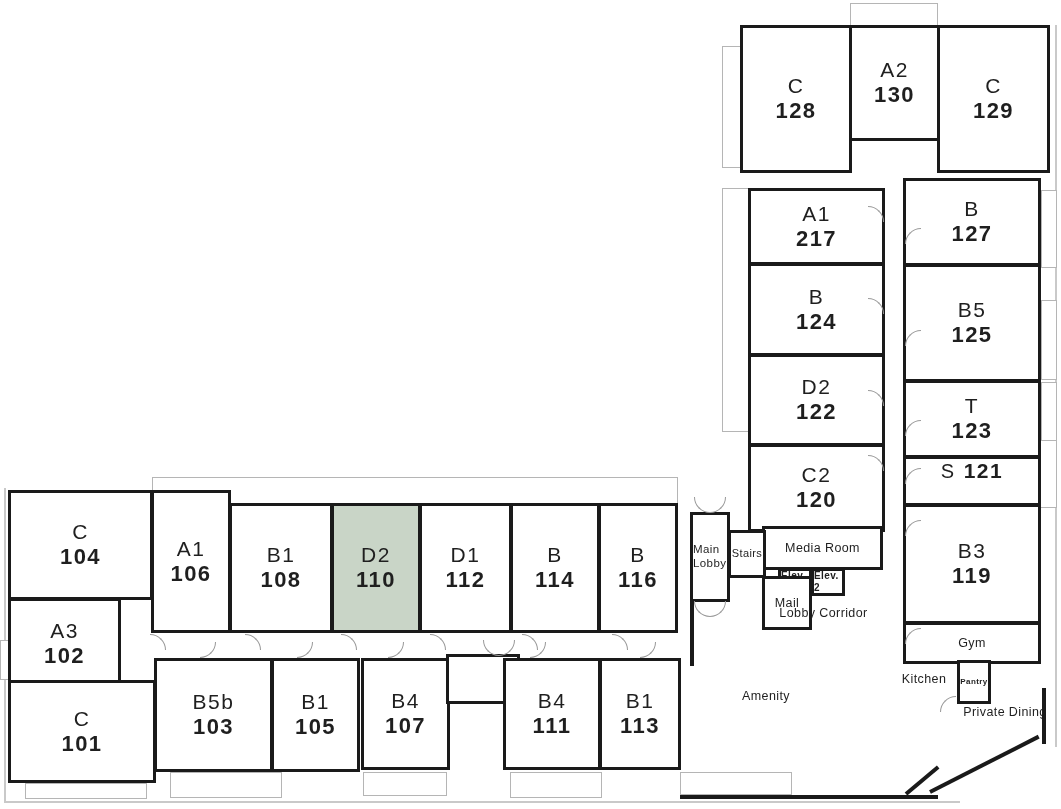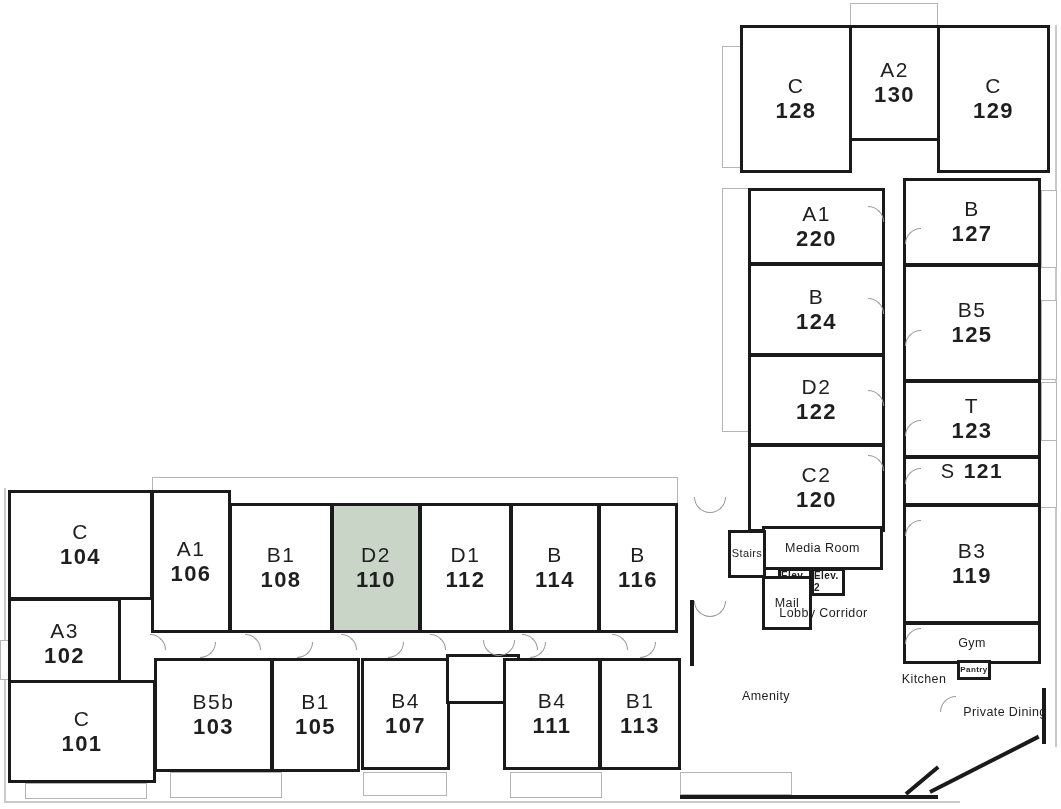--- a/index.html
+++ b/index.html
@@ -64,21 +64,21 @@
   <div class="room" style="left:849px;top:25px;width:91px;height:116px;">
     <span class="utype">A2</span>
     <span class="unum">130</span>
   </div>
   <div class="room" style="left:937px;top:25px;width:113px;height:148px;">
     <span class="utype">C</span>
     <span class="unum">129</span>
   </div>
   <div class="room" style="left:748px;top:188px;width:137px;height:77px;">
     <span class="utype">A1</span>
-    <span class="unum">220</span>
+    <span class="unum">217</span>
   </div>
   <div class="room" style="left:903px;top:178px;width:138px;height:88px;">
     <span class="utype">B</span>
     <span class="unum">127</span>
   </div>
   <div class="room" style="left:748px;top:263px;width:137px;height:93px;">
     <span class="utype">B</span>
     <span class="unum">124</span>
   </div>
   <div class="room" style="left:903px;top:264px;width:138px;height:118px;">
@@ -105,38 +105,41 @@
     <span class="utype">B3</span>
     <span class="unum">119</span>
   </div>
 
   <div class="room" style="left:903px;top:622px;width:138px;height:42px;">
     <span class="slabel">Gym</span>
   </div>
   <div class="area" style="left:885px;top:664px;width:78px;height:30px;">
     <span class="slabel">Kitchen</span>
   </div>
-  <div class="room" style="left:957px;top:660px;width:34px;height:20px;">
+  <div class="room" style="left:957px;top:660px;width:34px;height:44px;">
     <span class="slabel xxs">Pantry</span>
   </div>
   <div class="area" style="left:963px;top:690px;width:84px;height:44px;">
     <span class="slabel">Private Dining</span>
   </div>
 
   <div class="room" style="left:762px;top:526px;width:121px;height:44px;">
     <span class="slabel">Media Room</span>
   </div>
   <div class="room" style="left:778px;top:568px;width:34px;height:28px;">
     <span class="slabel xs">Elev. 8</span>
   </div>
   <div class="room" style="left:811px;top:568px;width:34px;height:28px;">
     <span class="slabel xs">Elev. 2</span>
   </div>
   <div class="area" style="left:762px;top:598px;width:123px;height:30px;">
     <span class="slabel">Lobby Corridor</span>
+  </div>
+  <div class="room" style="left:690px;top:512px;width:40px;height:90px;">
+    <span class="slabel" style="font-size:11.5px;">Main Lobby</span>
   </div>
   <div class="room" style="left:728px;top:530px;width:38px;height:48px;">
     <span class="slabel" style="font-size:11px;">Stairs</span>
   </div>
   <div class="room" style="left:762px;top:576px;width:50px;height:54px;">
     <span class="slabel">Mail</span>
   </div>
   <div class="area" style="left:700px;top:680px;width:132px;height:32px;">
     <span class="slabel">Amenity</span>
   </div>

